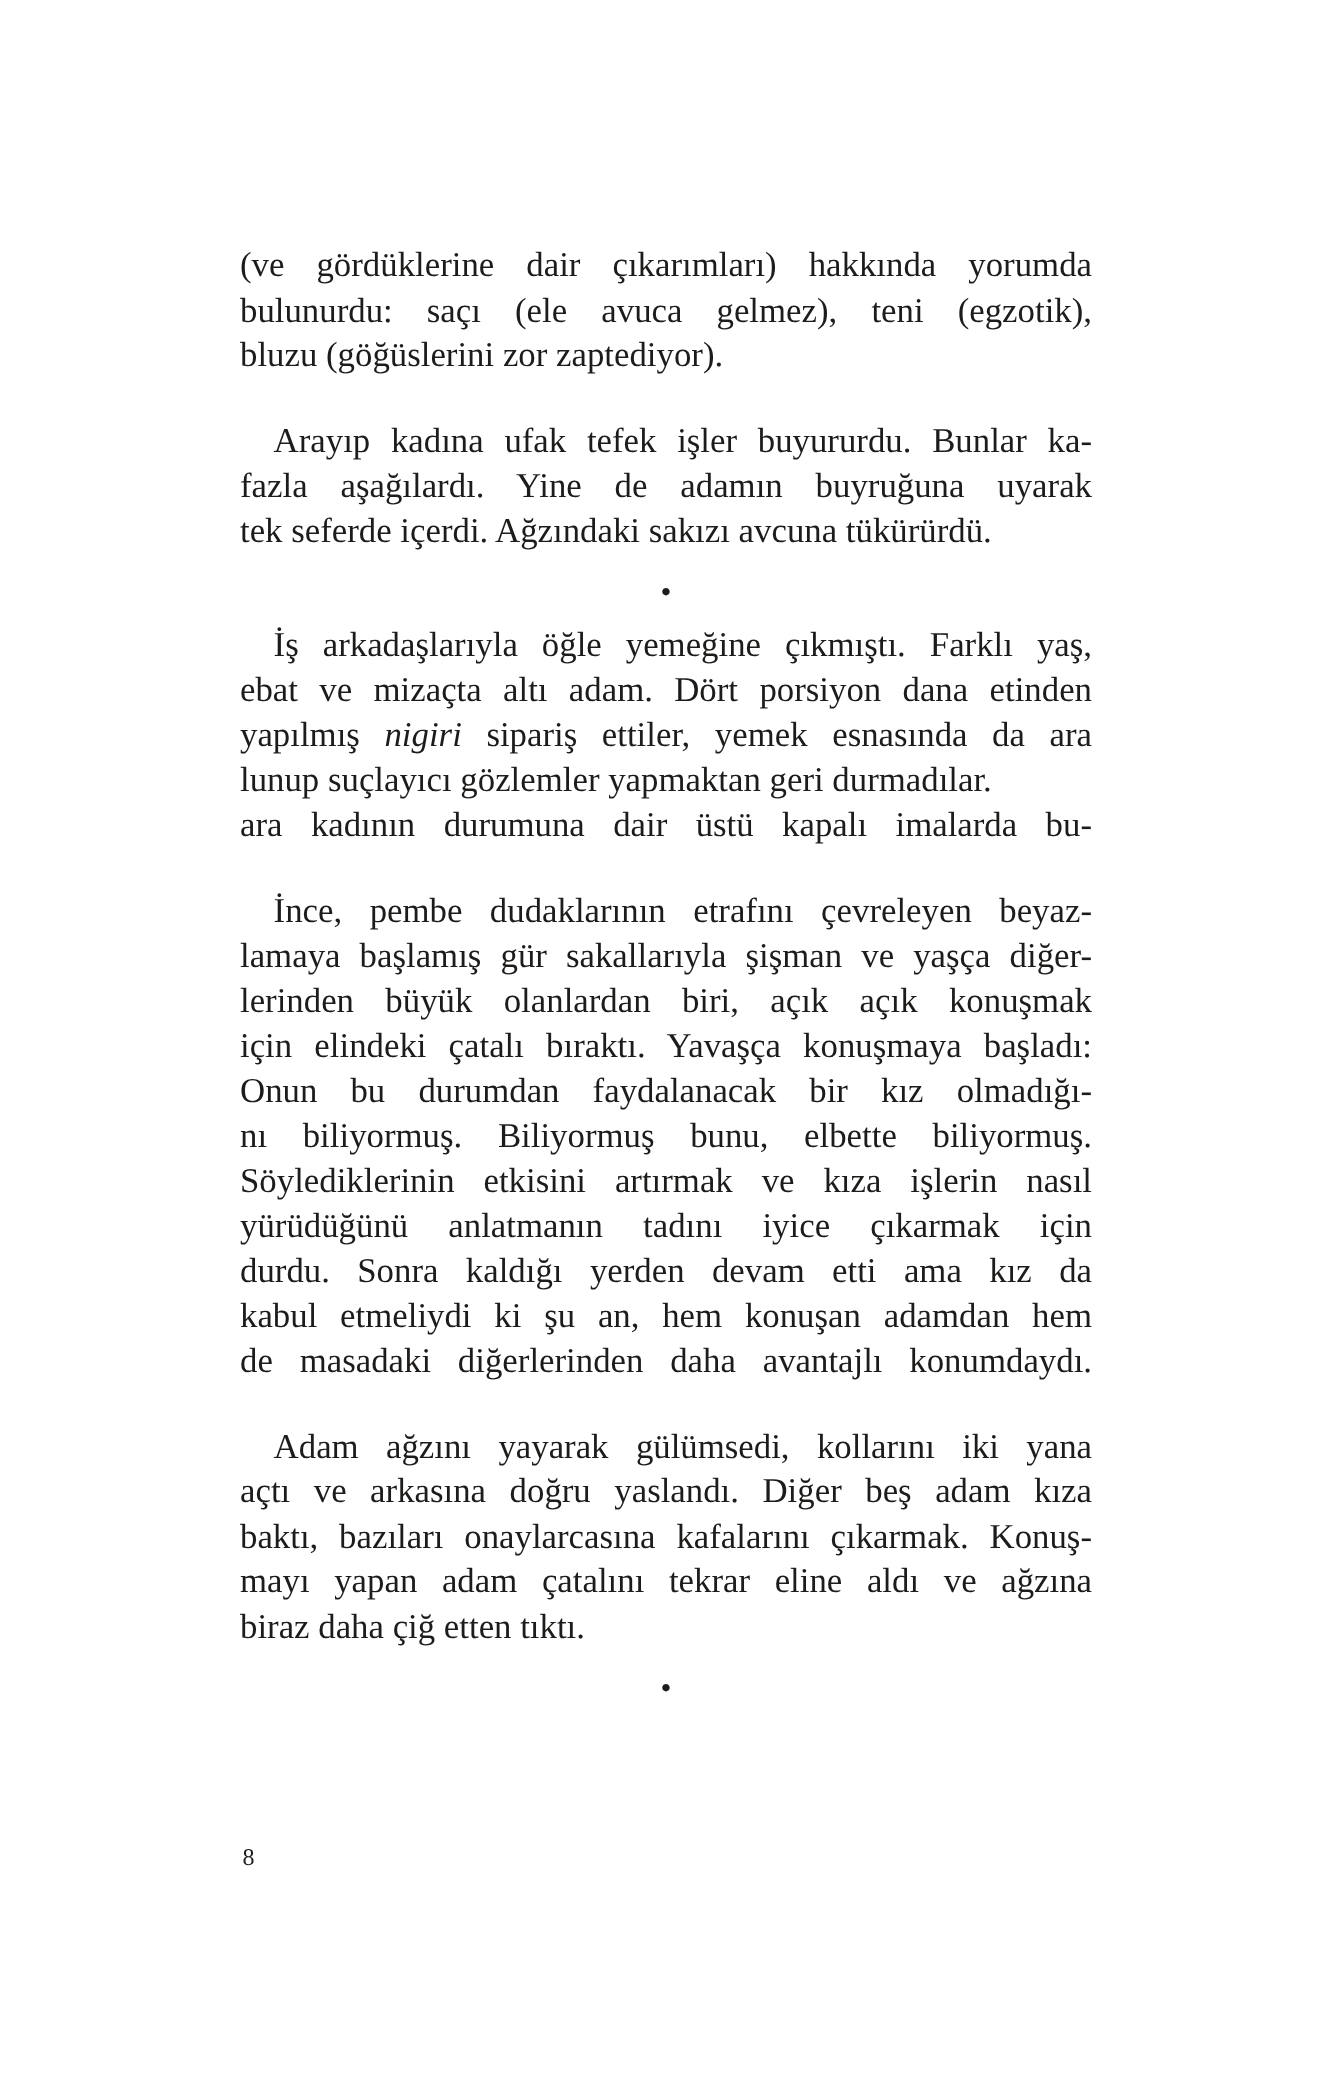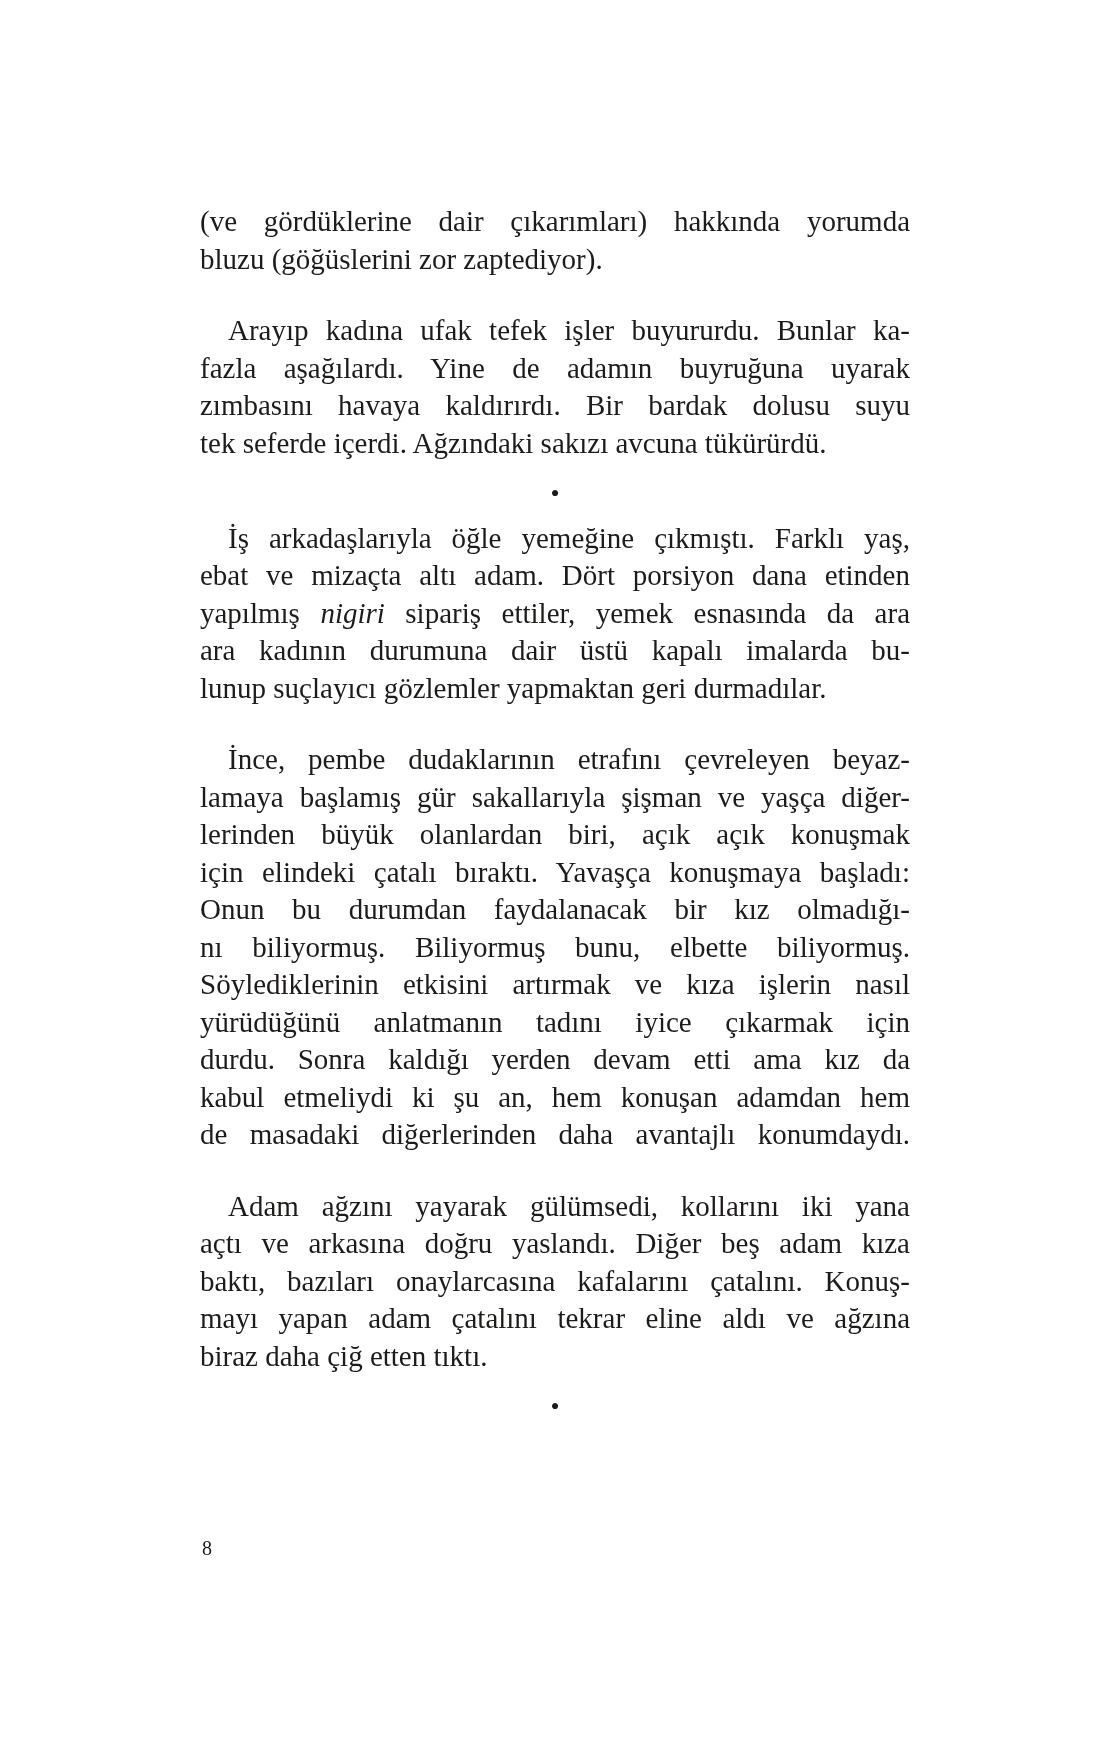--- a/index.html
+++ b/index.html
@@ -57,52 +57,52 @@
   }
   i { font-style: italic; }
 </style>
 </head>
 <body>
 
 <div class="book-page">
   <div class="text-column" id="text-column">
       <div class="para">
         <div class="line">(ve gördüklerine dair çıkarımları) hakkında yorumda</div>
+        <div class="line">bulunurdu: saçı (ele avuca gelmez), teni (egzotik),</div>
         <div class="line last">bluzu (göğüslerini zor zaptediyor).</div>
       </div>
       <div class="para">
         <div class="line indent">Arayıp kadına ufak tefek işler buyururdu. Bunlar ka-</div>
         <div class="line">fazla aşağılardı. Yine de adamın buyruğuna uyarak</div>
-        <div class="line">zımbasını havaya kaldırırdı. Bir bardak dolusu suyu</div>
         <div class="line last">tek seferde içerdi. Ağzındaki sakızı avcuna tükürürdü.</div>
       </div>
       <div class="separator">•</div>
       <div class="para">
         <div class="line indent">İş arkadaşlarıyla öğle yemeğine çıkmıştı. Farklı yaş,</div>
         <div class="line">ebat ve mizaçta altı adam. Dört porsiyon dana etinden</div>
         <div class="line">yapılmış <i>nigiri</i> sipariş ettiler, yemek esnasında da ara</div>
+        <div class="line last">lunup suçlayıcı gözlemler yapmaktan geri durmadılar.</div>
         <div class="line">ara kadının durumuna dair üstü kapalı imalarda bu-</div>
-        <div class="line last">lunup suçlayıcı gözlemler yapmaktan geri durmadılar.</div>
       </div>
       <div class="para">
         <div class="line indent">İnce, pembe dudaklarının etrafını çevreleyen beyaz-</div>
         <div class="line">lamaya başlamış gür sakallarıyla şişman ve yaşça diğer-</div>
         <div class="line">lerinden büyük olanlardan biri, açık açık konuşmak</div>
         <div class="line">için elindeki çatalı bıraktı. Yavaşça konuşmaya başladı:</div>
         <div class="line">Onun bu durumdan faydalanacak bir kız olmadığı-</div>
         <div class="line">nı biliyormuş. Biliyormuş bunu, elbette biliyormuş.</div>
         <div class="line">Söylediklerinin etkisini artırmak ve kıza işlerin nasıl</div>
         <div class="line">yürüdüğünü anlatmanın tadını iyice çıkarmak için</div>
         <div class="line">durdu. Sonra kaldığı yerden devam etti ama kız da</div>
         <div class="line">kabul etmeliydi ki şu an, hem konuşan adamdan hem</div>
         <div class="line">de masadaki diğerlerinden daha avantajlı konumdaydı.</div>
       </div>
       <div class="para">
         <div class="line indent">Adam ağzını yayarak gülümsedi, kollarını iki yana</div>
         <div class="line">açtı ve arkasına doğru yaslandı. Diğer beş adam kıza</div>
-        <div class="line">baktı, bazıları onaylarcasına kafalarını çatalını. Konuş-</div>
+        <div class="line">baktı, bazıları onaylarcasına kafalarını çıkarmak. Konuş-</div>
         <div class="line">mayı yapan adam çatalını tekrar eline aldı ve ağzına</div>
         <div class="line last">biraz daha çiğ etten tıktı.</div>
       </div>
       <div class="separator">•</div>
     </div>
   <div class="page-number">8</div>
 </div>
 
 </body></html>

